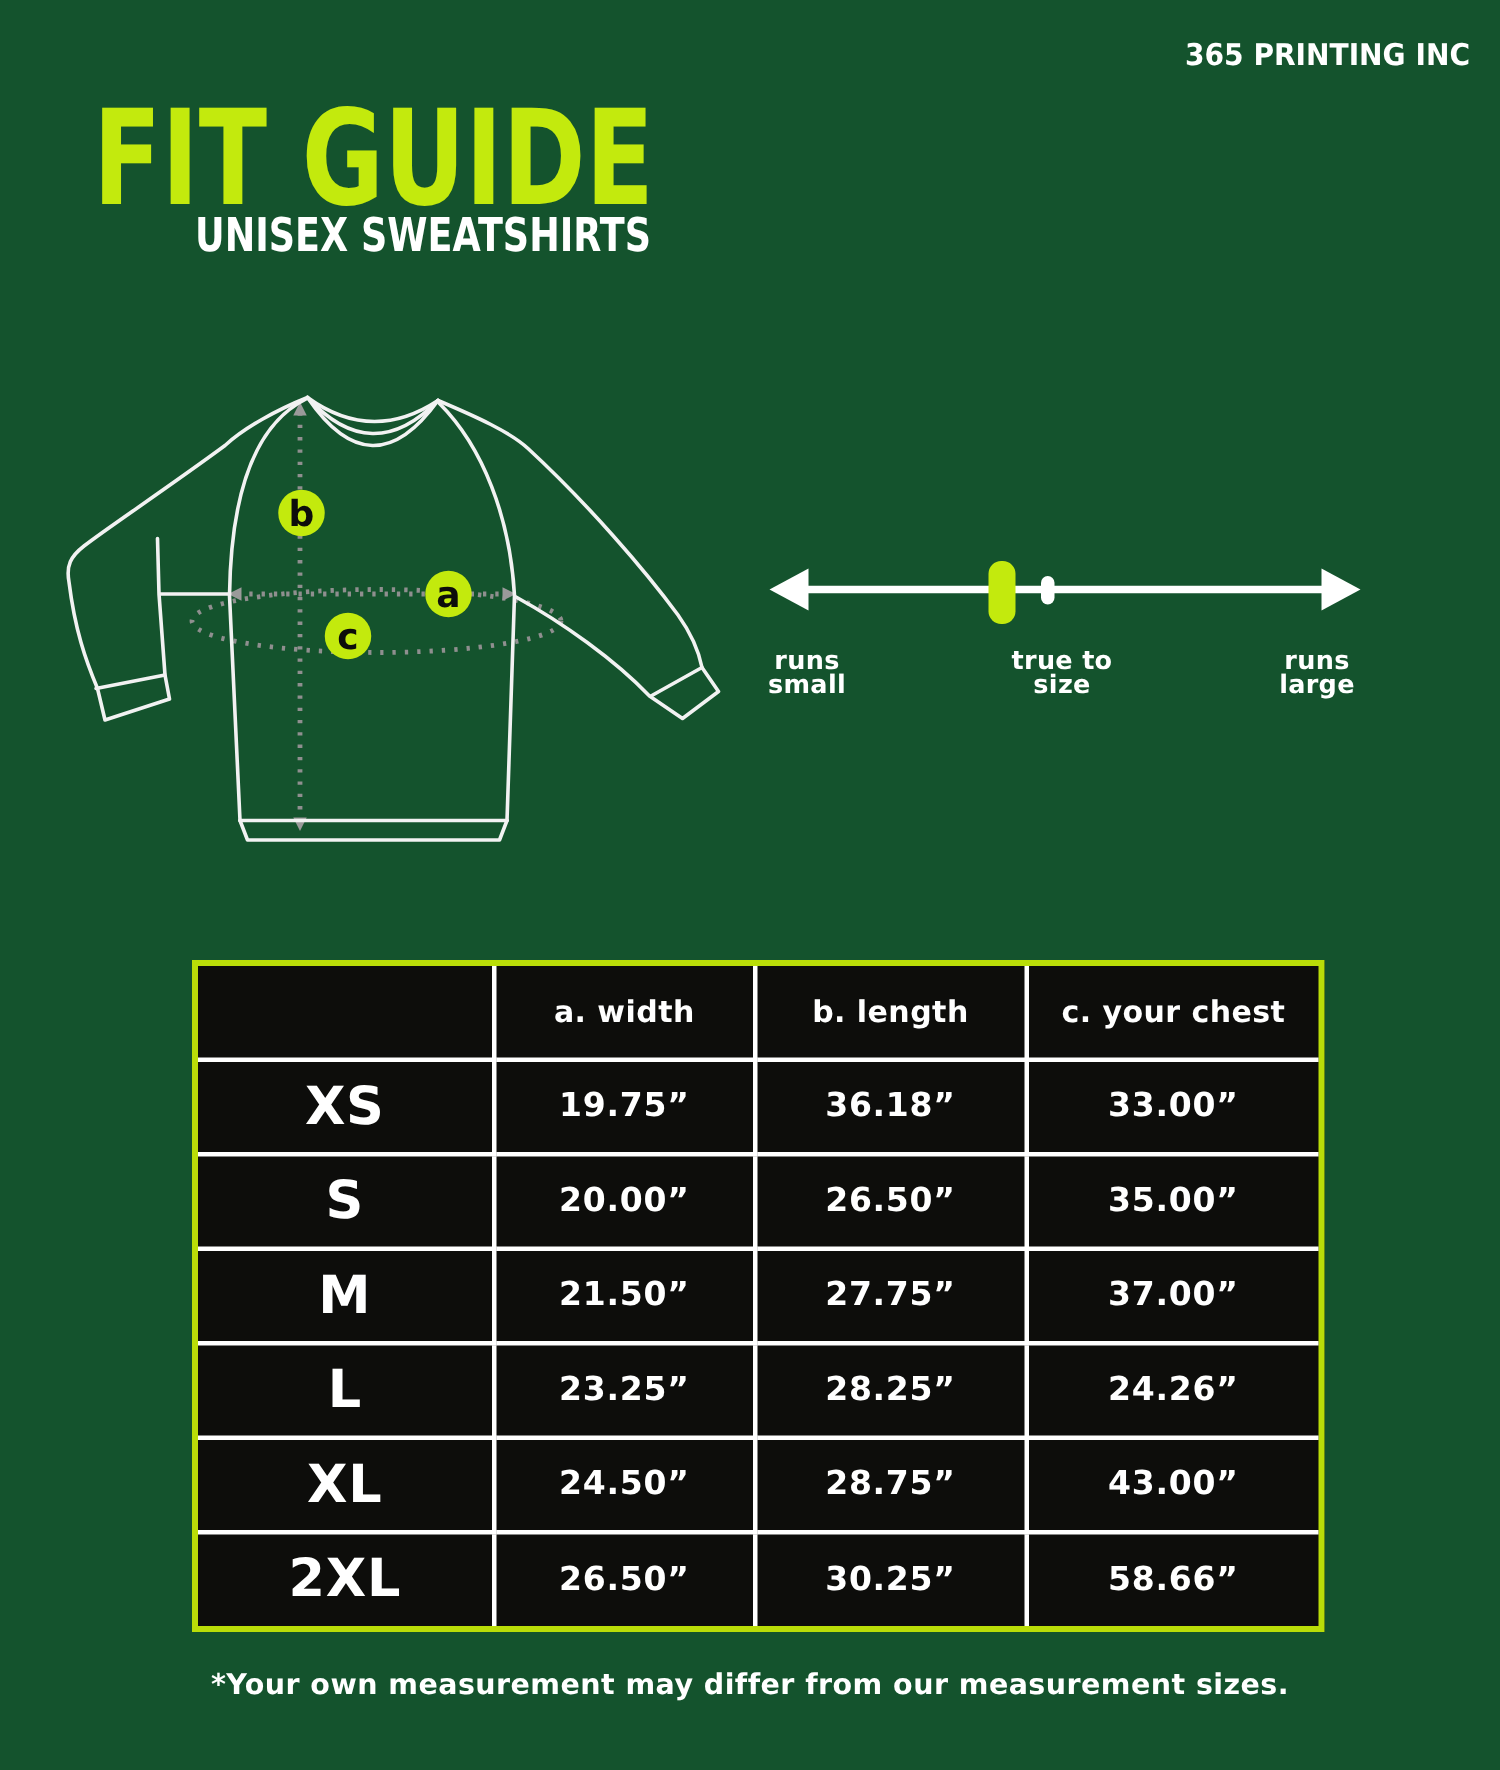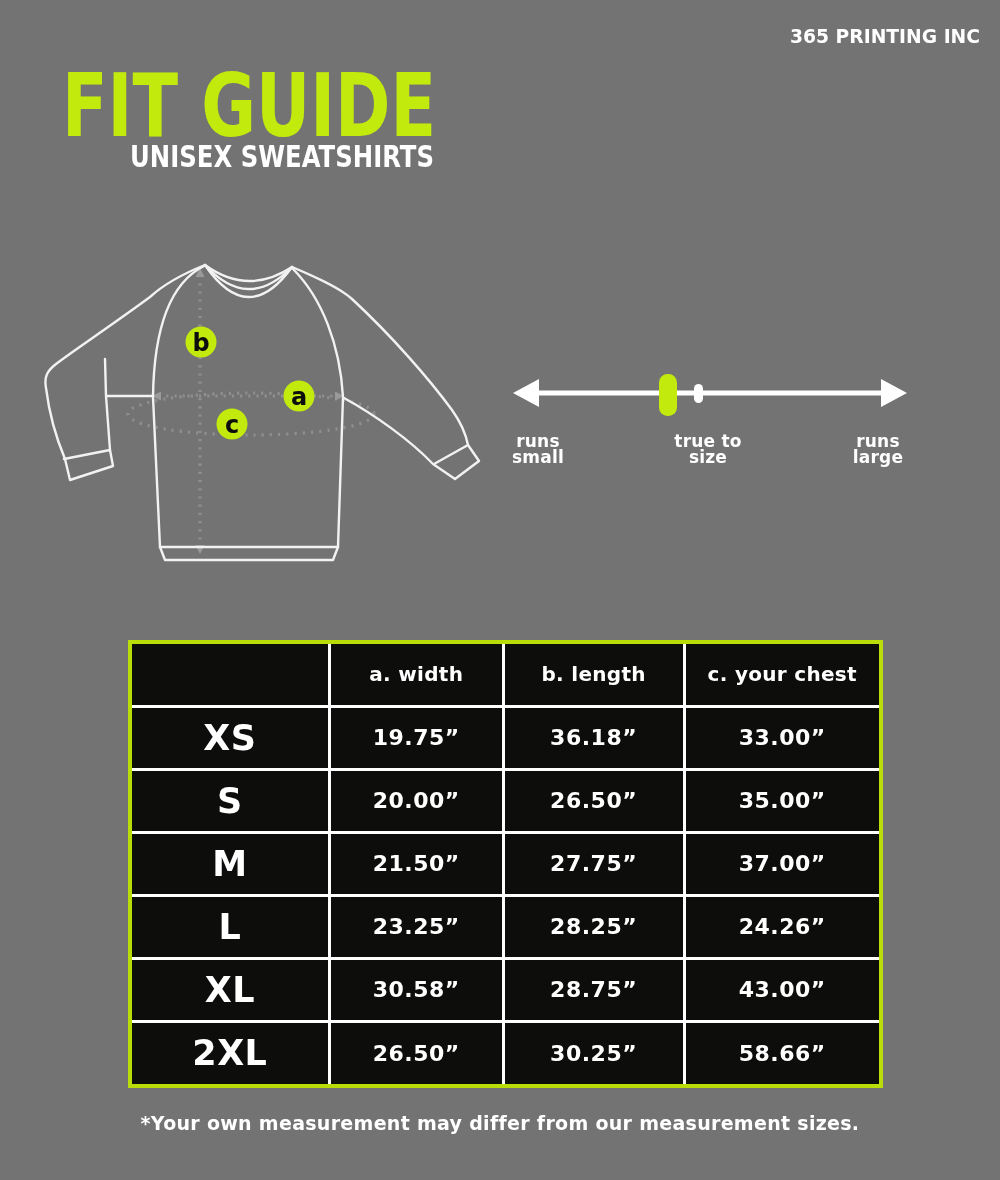--- a/index.html
+++ b/index.html
@@ -1,17 +1,17 @@
 <!DOCTYPE html>
 <html><head>
 <meta charset="utf-8">
 <style>
   html,body{margin:0;padding:0;background:#0d0d0b;}
   #page{
-    position:relative;width:1000px;height:1180px;background:#737373;overflow:hidden;
+    position:relative;width:1000px;height:1180px;background:#14532d;overflow:hidden;
     font-family:"DejaVu Sans","Liberation Sans",sans-serif;color:#ffffff;
   }
   svg{display:block;position:absolute;overflow:visible;}
   .brand-svg{left:785px;top:22px;width:200px;height:28px;}
   .brand-svg text{fill:#ffffff;font-weight:bold;font-family:"DejaVu Sans","Liberation Sans",sans-serif;}
   .title-svg{left:56px;top:60px;width:390px;height:85px;}
   .title-svg text{fill:#c3ea0d;font-weight:bold;font-family:"DejaVu Sans","Liberation Sans",sans-serif;}
   .subtitle-svg{left:126px;top:138px;width:312px;height:36px;}
   .subtitle-svg text{fill:#ffffff;font-weight:bold;font-family:"DejaVu Sans","Liberation Sans",sans-serif;}
   .figure-svg{left:25px;top:243px;width:470px;height:340px;}
@@ -171,21 +171,21 @@
           <td class="value-cell">37.00”</td>
         </tr>
         <tr>
           <td class="size-cell">L</td>
           <td class="value-cell">23.25”</td>
           <td class="value-cell">28.25”</td>
           <td class="value-cell">24.26”</td>
         </tr>
         <tr>
           <td class="size-cell">XL</td>
-          <td class="value-cell">30.58”</td>
+          <td class="value-cell">24.50”</td>
           <td class="value-cell">28.75”</td>
           <td class="value-cell">43.00”</td>
         </tr>
         <tr>
           <td class="size-cell">2XL</td>
           <td class="value-cell">26.50”</td>
           <td class="value-cell">30.25”</td>
           <td class="value-cell">58.66”</td>
         </tr>
       </tbody>

